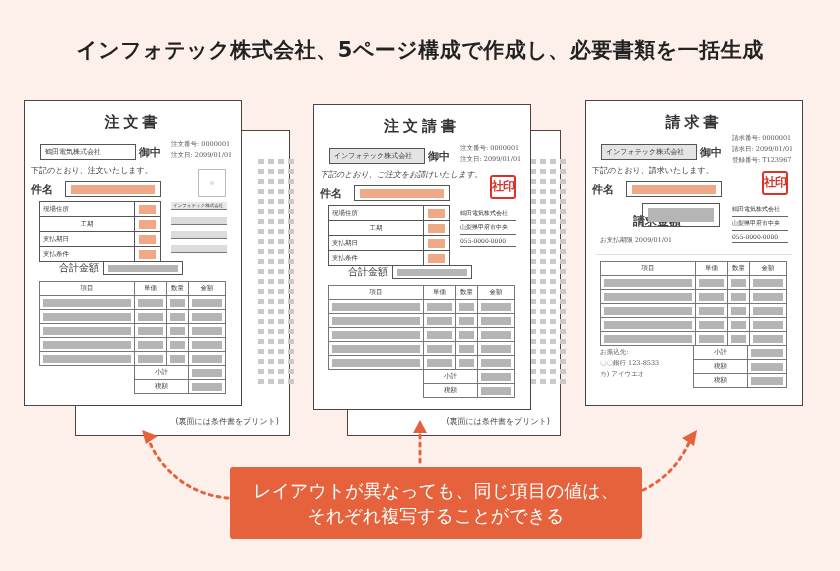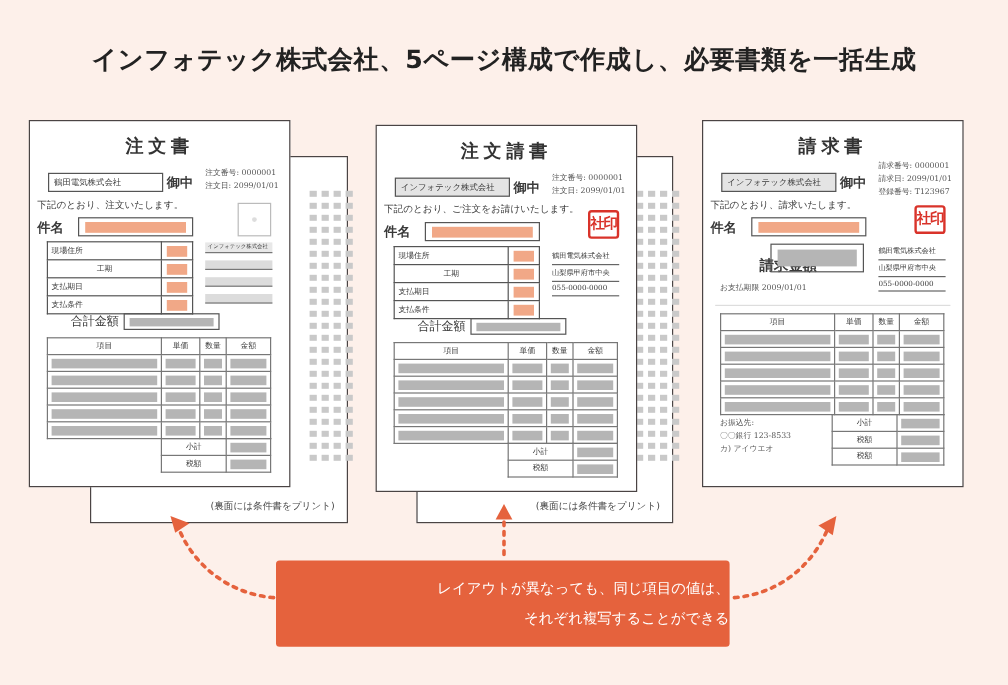--- a/index.html
+++ b/index.html
@@ -60,23 +60,23 @@
     position: absolute; border: 2px solid #d9332a; color: #d9332a;
     font-size: 12px; font-weight: bold; text-align: center; line-height: 18px;
     width: 26px; height: 24px; border-radius: 3px; letter-spacing: -1px;
   }
   .stamp-box {
     position: absolute; border: 1px solid #bbb; width: 28px; height: 28px;
     display: flex; align-items: center; justify-content: center;
   }
   .stamp-box span { width: 4px; height: 4px; background: #ddd; border-radius: 50%; }
   .callout {
-    position: absolute; left: 230px; top: 467px; width: 378px; height: 72px;
-    background: #e5623d; border-radius: 3px; color: #fff; text-align: right;
-    font-size: 12px; line-height: 25px; padding-top: 11px;
+    position: absolute; left: 230px; top: 467px; width: 412px; height: 72px;
+    background: #e5623d; border-radius: 3px; color: #fff; text-align: center;
+    font-size: 18px; line-height: 25px; padding-top: 11px;
   }
   svg.arrows { position: absolute; left: 0; top: 0; }
 </style>
 </head>
 <body>
 
 <div class="headline">インフォテック株式会社、5ページ構成で作成し、必要書類を一括生成</div>
 
 <div class="page back-page" style="left:75px; top:130px; width:215px; height:306px;">
   <div class="dotgrid" style="left:182px; top:28px;">
@@ -425,21 +425,21 @@
 </div>
 
 <div class="page" style="left:313px; top:104px; width:218px; height:306px;">
   <div class="doc-title" style="top:12px;">注文請書</div>
   <div class="abs boxed grey-fill serif" style="left:15px; top:43px; width:96px;">インフォテック株式会社</div>
   <div class="abs onchu serif" style="left:114px; top:44px;">御中</div>
   <div class="abs meta serif" style="left:146px; top:38px;">
     <div>注文番号:  0000001</div>
     <div>注文日:  2099/01/01</div>
   </div>
-  <div class="abs body-text serif" style="left:6px; top:64px;">下記のとおり、ご注文をお請けいたします。</div>
+  <div class="abs body-text serif" style="left:6px; top:64px;font-style:italic;">下記のとおり、ご注文をお請けいたします。</div>
   <div class="abs label-lg serif" style="left:6px; top:81px;">件名</div>
   <div class="abs" style="left:40px; top:80px; width:96px; height:16px; border:1px solid #555; padding:3px 5px;">
       <div class="orange-bar"></div>
     </div>
   <div class="seal" style="left:176px; top:70px;">社印</div>
   <table class="field-table" style="left:14px; top:100px; width:122px;">
     <tbody>
         <tr>
           <td class="serif">現場住所</td>
           <td class="bar-cell">

